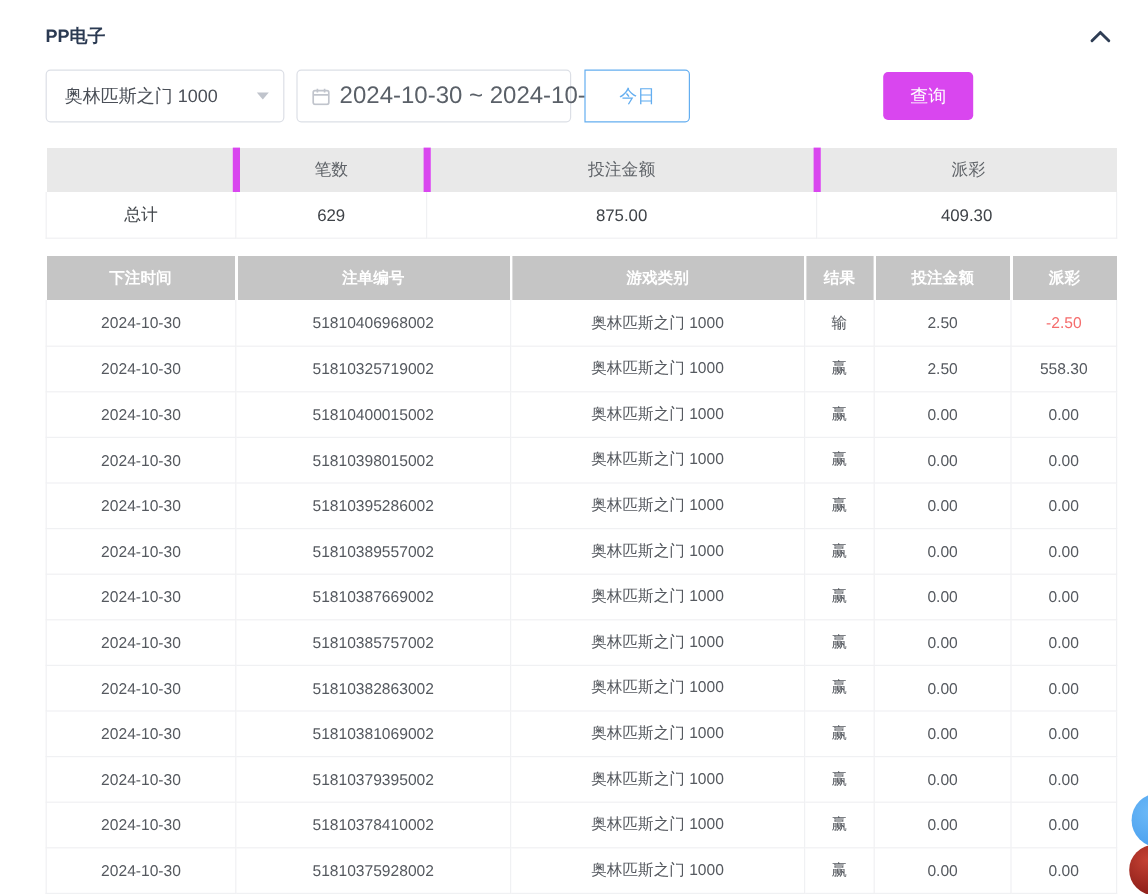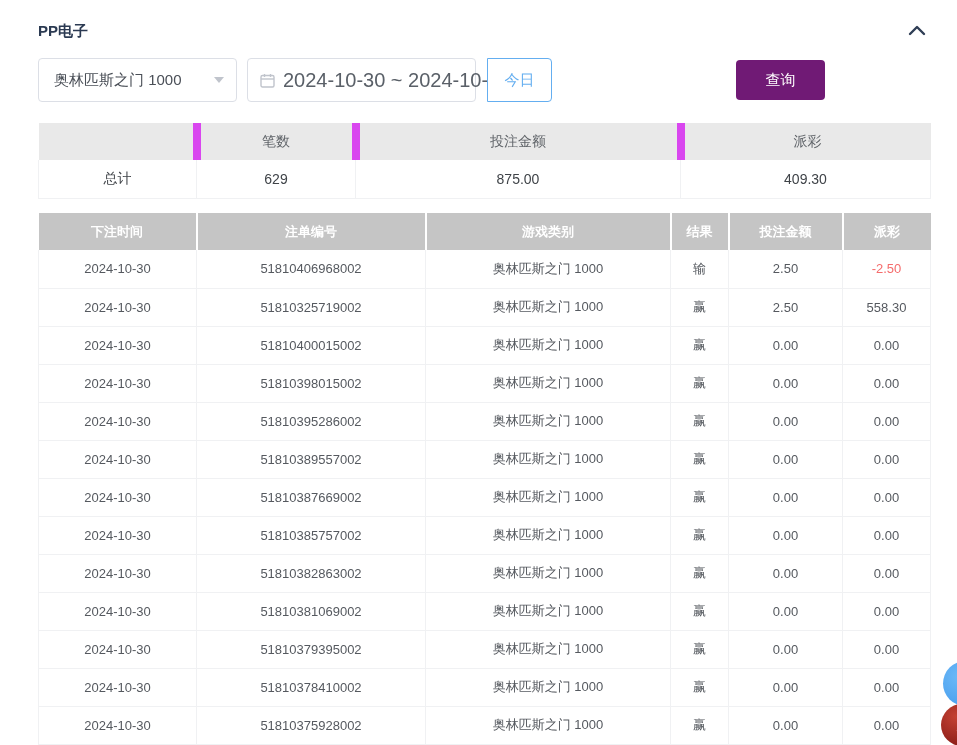--- a/index.html
+++ b/index.html
@@ -20,38 +20,38 @@
                  display:flex; align-items:center; padding:0 12px 0 15px; cursor:pointer; }
   .game-select .sel-text { flex:1; font-size:15px; color:#4a4f57; white-space:nowrap; overflow:hidden; }
   .caret-down { width:0; height:0; border-left:5px solid transparent; border-right:5px solid transparent;
                 border-top:6px solid #c0c4cc; margin-left:6px; }
   .date-input { position:absolute; left:209px; top:0; width:229px; height:44px;
                 border:1px solid #dcdfe6; border-radius:4px; background:#fff;
                 display:flex; align-items:center; padding:0 10px 0 12px; cursor:pointer; }
   .date-input .date-text { font-size:20px; color:#5a6068; margin-left:8px; white-space:nowrap; }
 
   .quick-group { position:absolute; left:449px; top:0; height:44px; display:flex; }
-  .quick-btn { height:44px; width:65px; background:#fff; border:1px solid #dcdfe6;
+  .quick-btn { height:44px; width:88px; background:#fff; border:1px solid #dcdfe6;
                font-size:15px; color:#c3c8cf; cursor:pointer; margin-left:-1px;
                font-family:inherit; }
   .quick-btn:first-child { border-radius:4px 0 0 4px; margin-left:0; }
   .quick-btn:last-child { border-radius:0 4px 4px 0; }
   .quick-btn.active { color:#64aef0; border-color:#64aef0; position:relative; z-index:2; }
 
-  .query-btn { position:absolute; left:698px; top:2px; width:89px; height:40px;
-               background:#701a75; color:#fff; font-size:15px; border:none; border-radius:4px;
+  .query-btn { position:absolute; left:698px; top:2px; width:75px; height:40px;
+               background:#d946ef; color:#fff; font-size:15px; border:none; border-radius:4px;
                cursor:pointer; font-family:inherit; }
 
   
   table { border-collapse:collapse; table-layout:fixed; width:892px; }
   td,th { overflow:hidden; white-space:nowrap; }
 
   .summary-table { position:absolute; left:38px; top:123px; }
   .summary-table th { height:37px; background:#e9e9e9; color:#5f6368; font-size:14px;
-                      font-weight:normal; text-align:center; border-right:8px solid #d946ef; }
+                      font-weight:normal; text-align:center; border-right:6px solid #d946ef; }
   .summary-table th:last-child { border-right:none; }
   .summary-table td { height:38px; background:#fff; color:#3f4348; font-size:14px;
                       text-align:center; border:1px solid #f0f1f3; border-top:none;margin-left:28px; }
 
   .main-table { position:absolute; left:38px; top:213px; }
   .main-table th { height:37px; background:#c5c5c5; color:#fff; font-size:13px; font-weight:bold;
                    text-align:center; border-right:2px solid #fff;margin-top:14px; }
   .main-table th:last-child { border-right:none; }
   .main-table td { height:38px; background:#fff; color:#55595f; font-size:13px; text-align:center;
                    border:1px solid #f0f1f3; border-top:none; }

